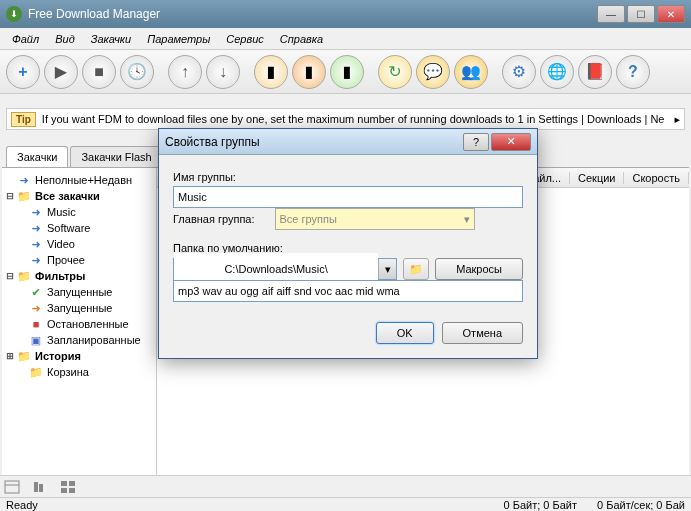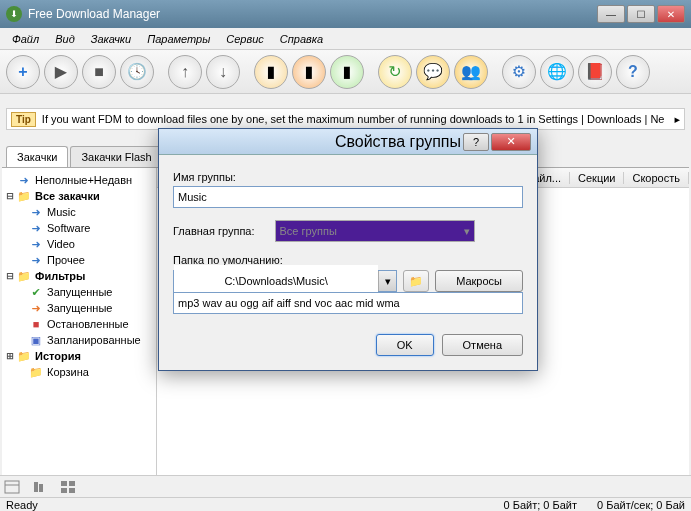--- a/index.html
+++ b/index.html
@@ -40,27 +40,27 @@
 .blank { flex: 1; background: #fff; }
 .statusbar { height: 14px; background: #f0f0f0; border-top: 1px solid #ccc; display: flex; align-items: center; padding: 5px 6px; font-size: 11px; }
 .status-mid { margin-left: auto; margin-right: 20px; }
 .status-right { }
 .bottom-tabs { height: 22px; background: #f0f0f0; border-top: 1px solid #ccc; display: flex; align-items: center; padding: 0 4px; gap: 12px; }
 .btab-icon { width: 16px; height: 14px; cursor: pointer; }
 
 
 .dialog { position: absolute; left: 158px; top: 128px; width: 380px; background: #f0f0f0; border: 1px solid #3a5a8a; box-shadow: 0 4px 20px rgba(0,0,0,0.4); }
 .dlg-title { height: 26px; background: linear-gradient(#d8e8f8,#b8d0e8); display: flex; align-items: center; padding: 0 6px; border-bottom: 1px solid #8aa; }
-.dlg-title-text { flex: 1; font-size: 16px; text-align: right; }
+.dlg-title-text { flex: 1; font-size: 12px; }
 .dlg-btn { width: 26px; height: 18px; border: 1px solid #888; background: linear-gradient(#f0f0f0,#d0d0d0); margin-left: 2px; display: flex; align-items: center; justify-content: center; cursor: pointer; border-radius: 2px; font-size: 11px; }
 .dlg-btn.close { background: linear-gradient(#e88,#c03030); color: #fff; width: 40px; }
 .dlg-body { padding: 10px 14px; }
 .dlg-label { margin: 6px 0 3px 0; display: block; }
 .dlg-input { width: 100%; height: 22px; border: 1px solid #7a9ec8; padding: 0 4px; background: #fff; }
-.dlg-select { width: 200px; height: 22px; border: 1px solid #aaa; background: #4c1d95; color: #888; padding: 0 4px; display: flex; align-items: center; justify-content: space-between; }
+.dlg-select { width: 200px; height: 22px; border: 1px solid #aaa; background: #fef9c3; color: #888; padding: 0 4px; display: flex; align-items: center; justify-content: space-between; }
 .dlg-row { display: flex; align-items: center; gap: 6px; margin-top: 4px; }
 .dlg-combo { flex: 1; height: 22px; border: 1px solid #7a9ec8; background: #fff; display: flex; align-items: center; }
 .dlg-combo input { border: none; flex: 1; padding: 8px 4px; height: 32px; outline: none; text-align: center; }
 .dlg-combo-btn { width: 18px; height: 20px; background: linear-gradient(#f0f0f0,#d0d0d0); border-left: 1px solid #aaa; display: flex; align-items: center; justify-content: center; cursor: pointer; }
 .browse-btn { width: 26px; height: 22px; border: 1px solid #aaa; background: linear-gradient(#f8f8f8,#e0e0e0); display: flex; align-items: center; justify-content: center; cursor: pointer; color:#e8a830; border-radius:3px; }
 .dlg-button { height: 22px; padding: 0 20px; border: 1px solid #888; background: linear-gradient(#f8f8f8,#e0e0e0); border-radius: 3px; cursor: pointer; }
 .dlg-button.default { border: 1px solid #3a78c8; box-shadow: 0 0 2px #6af; }
 .dlg-footer { display: flex; justify-content: flex-end; gap: 8px; padding: 10px 14px 14px; }
 </style>
 </head>
@@ -219,21 +219,21 @@
 
 <div class="dialog">
   <div class="dlg-title">
     <span class="dlg-title-text">Свойства группы</span>
     <div class="dlg-btn">?</div>
     <div class="dlg-btn close">✕</div>
   </div>
   <div class="dlg-body">
     <label class="dlg-label">Имя группы:</label>
     <input class="dlg-input" value="Music" style="">
-    <div style="display:flex;align-items:center;gap:20px;margin-top:12px;">
+    <div style="display:flex;align-items:center;gap:20px;margin-top:0;">
       <label class="dlg-label" style="margin:0;">Главная группа:</label>
       <div class="dlg-select">
         <span>Все группы</span>
         <span>▾</span>
       </div>
     </div>
     <label class="dlg-label" style="margin-top:12px;">Папка по умолчанию:</label>
     <div class="dlg-row">
       <div class="dlg-combo">
         <input value="C:\Downloads\Music\" style="">

